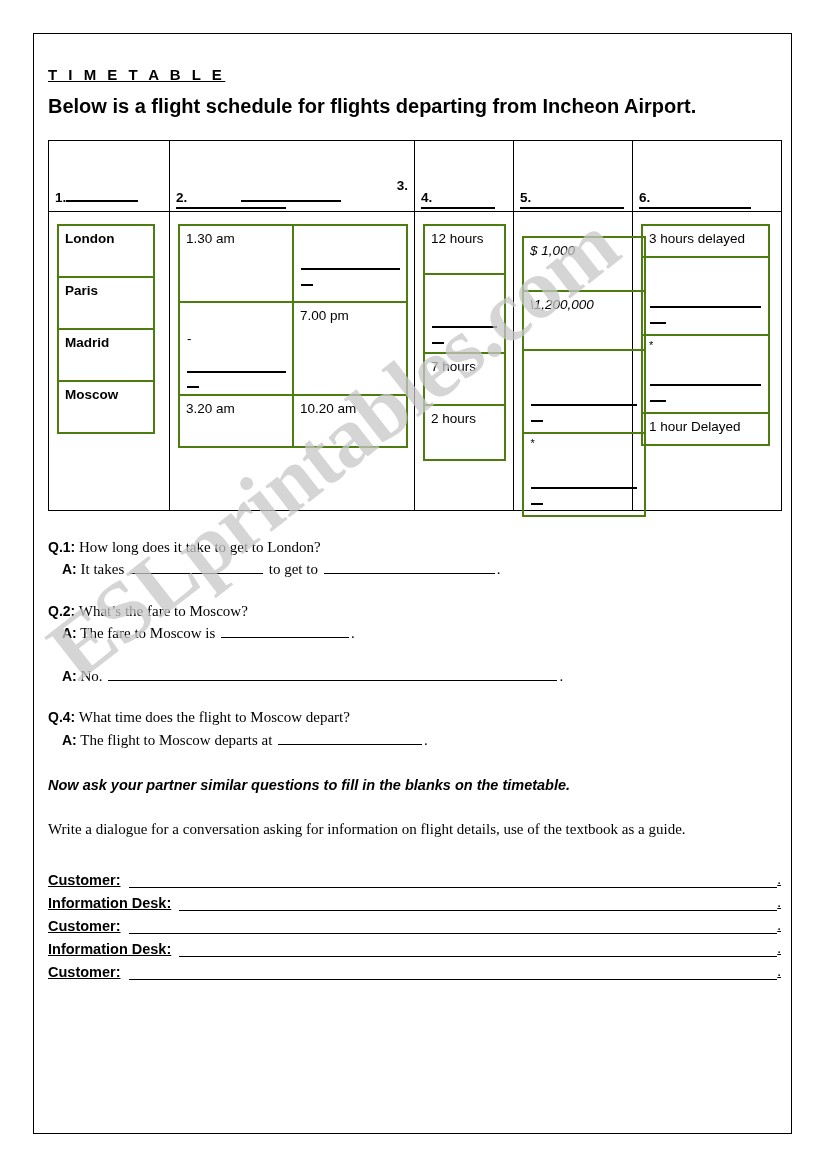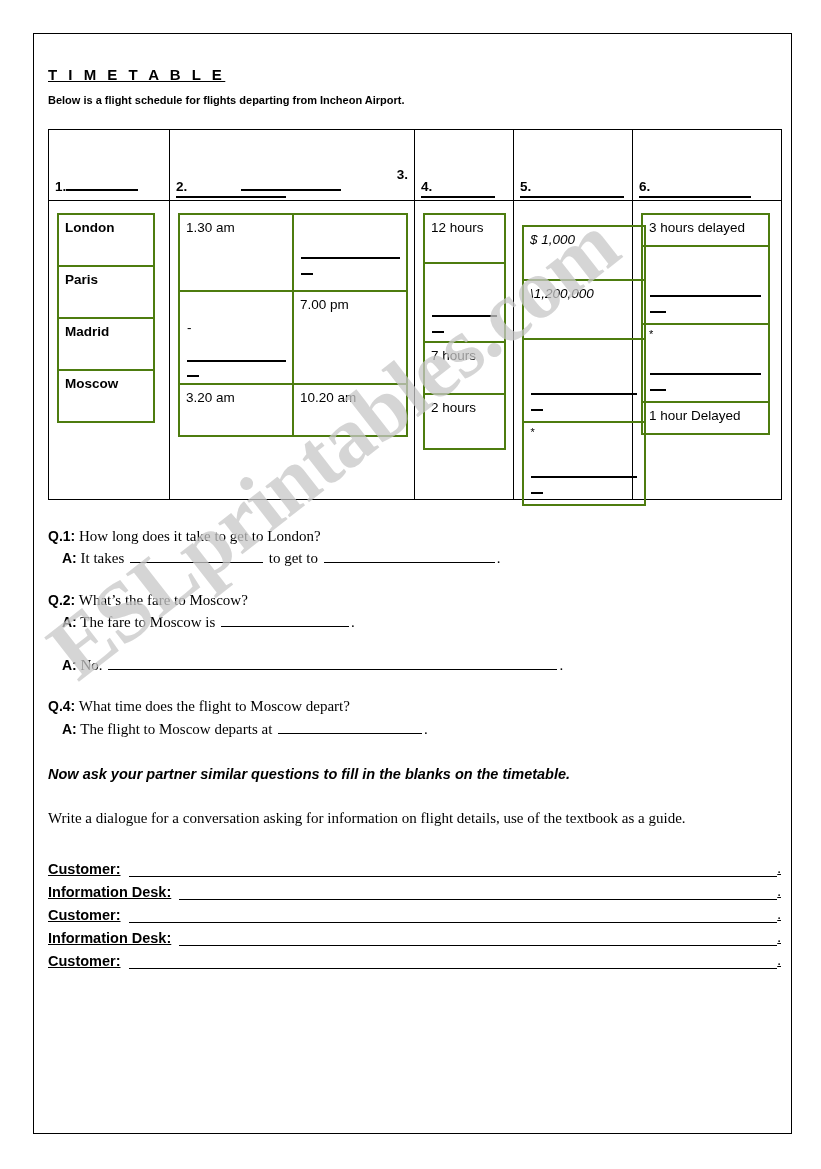--- a/index.html
+++ b/index.html
@@ -63,21 +63,21 @@
   .title {
     font-size: 15px;
     font-weight: bold;
     letter-spacing: 3.5px;
     text-decoration: underline;
     margin-top: 33px;
     margin-bottom: 0;
     line-height: 1.1;
   }
   .subtitle {
-    font-size: 11px;
+    font-size: 20px;
     font-weight: bold;
     margin-top: 10px;
     line-height: 1.2;
   }
 
   
   #timetable {
     margin-top: 22px;
     border-collapse: collapse;
     table-layout: fixed;

